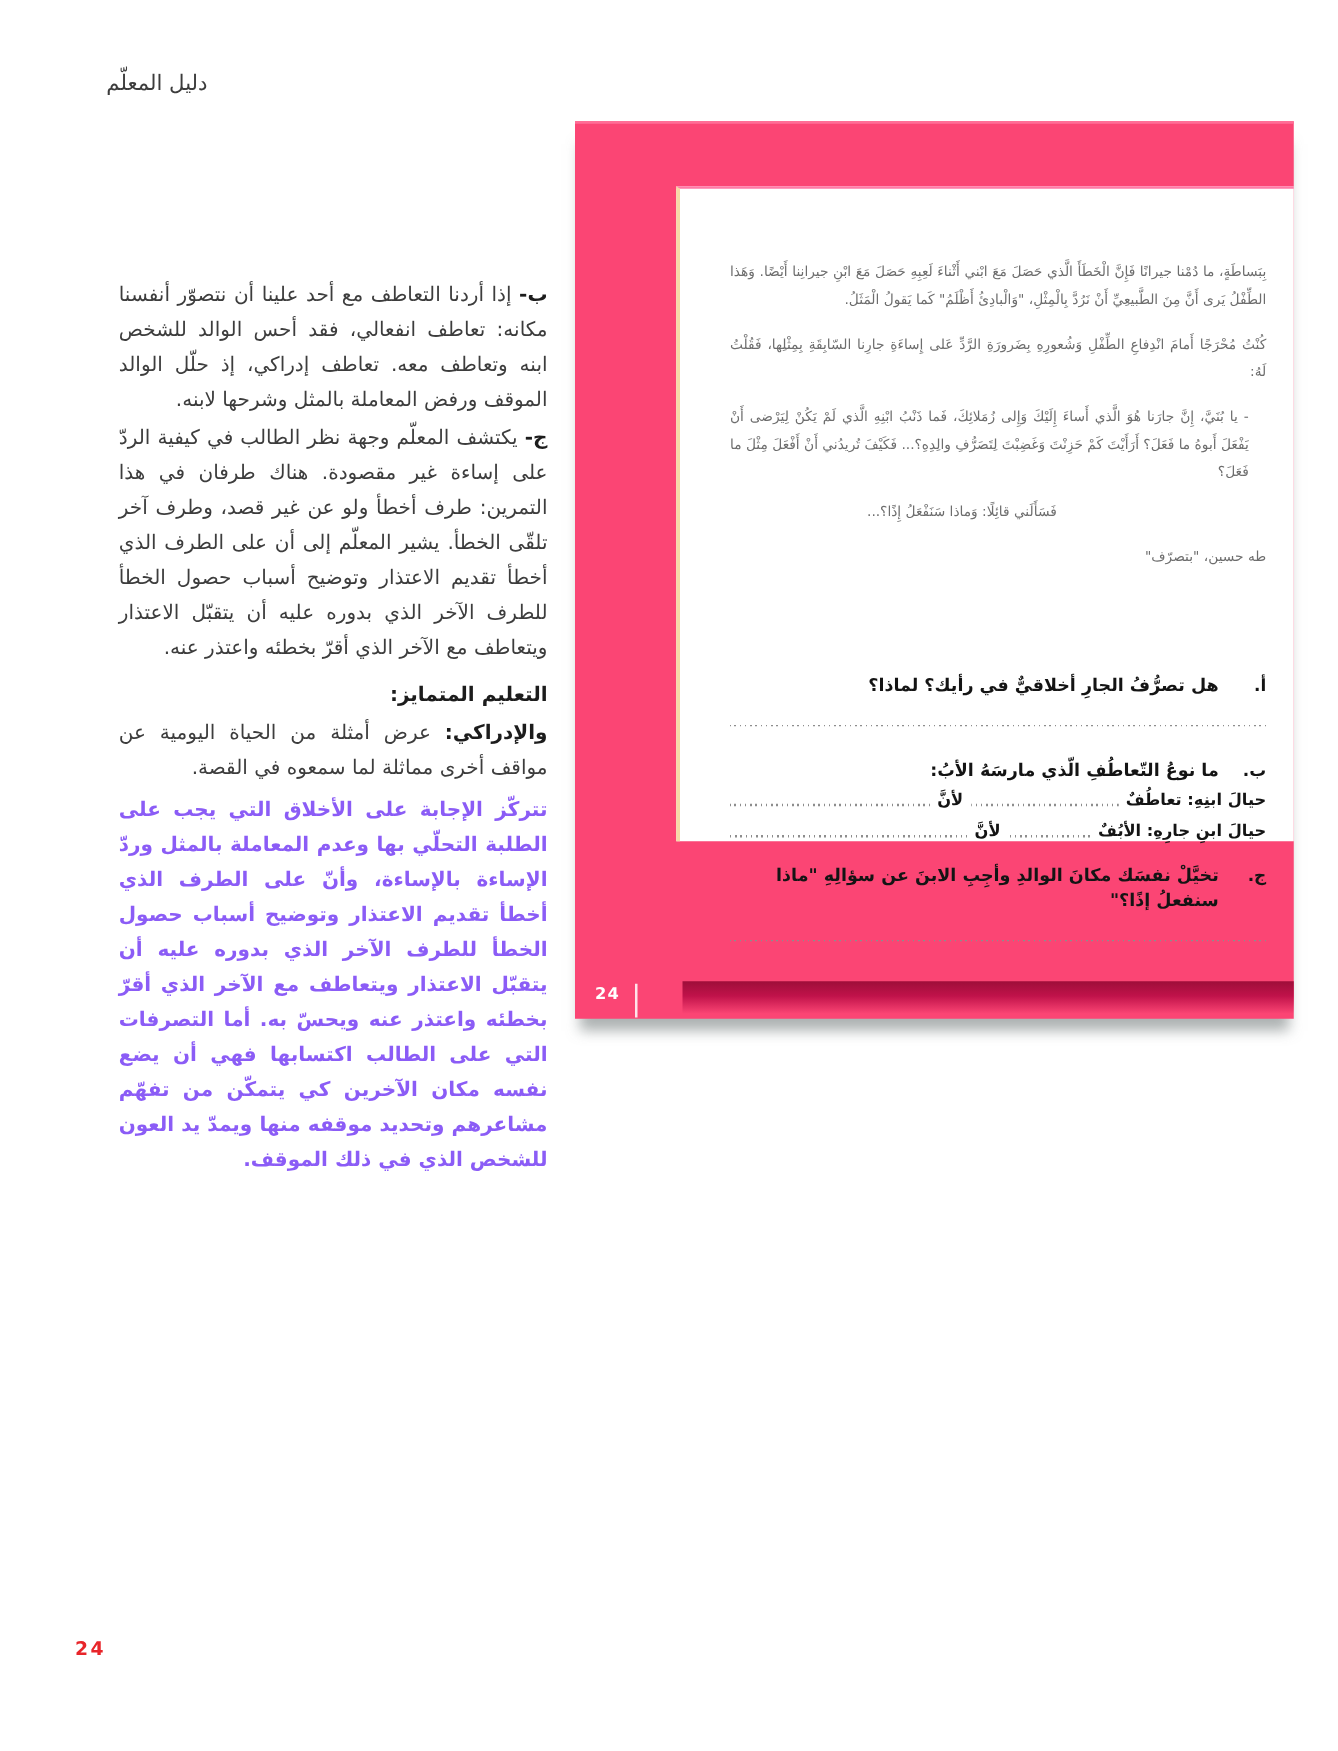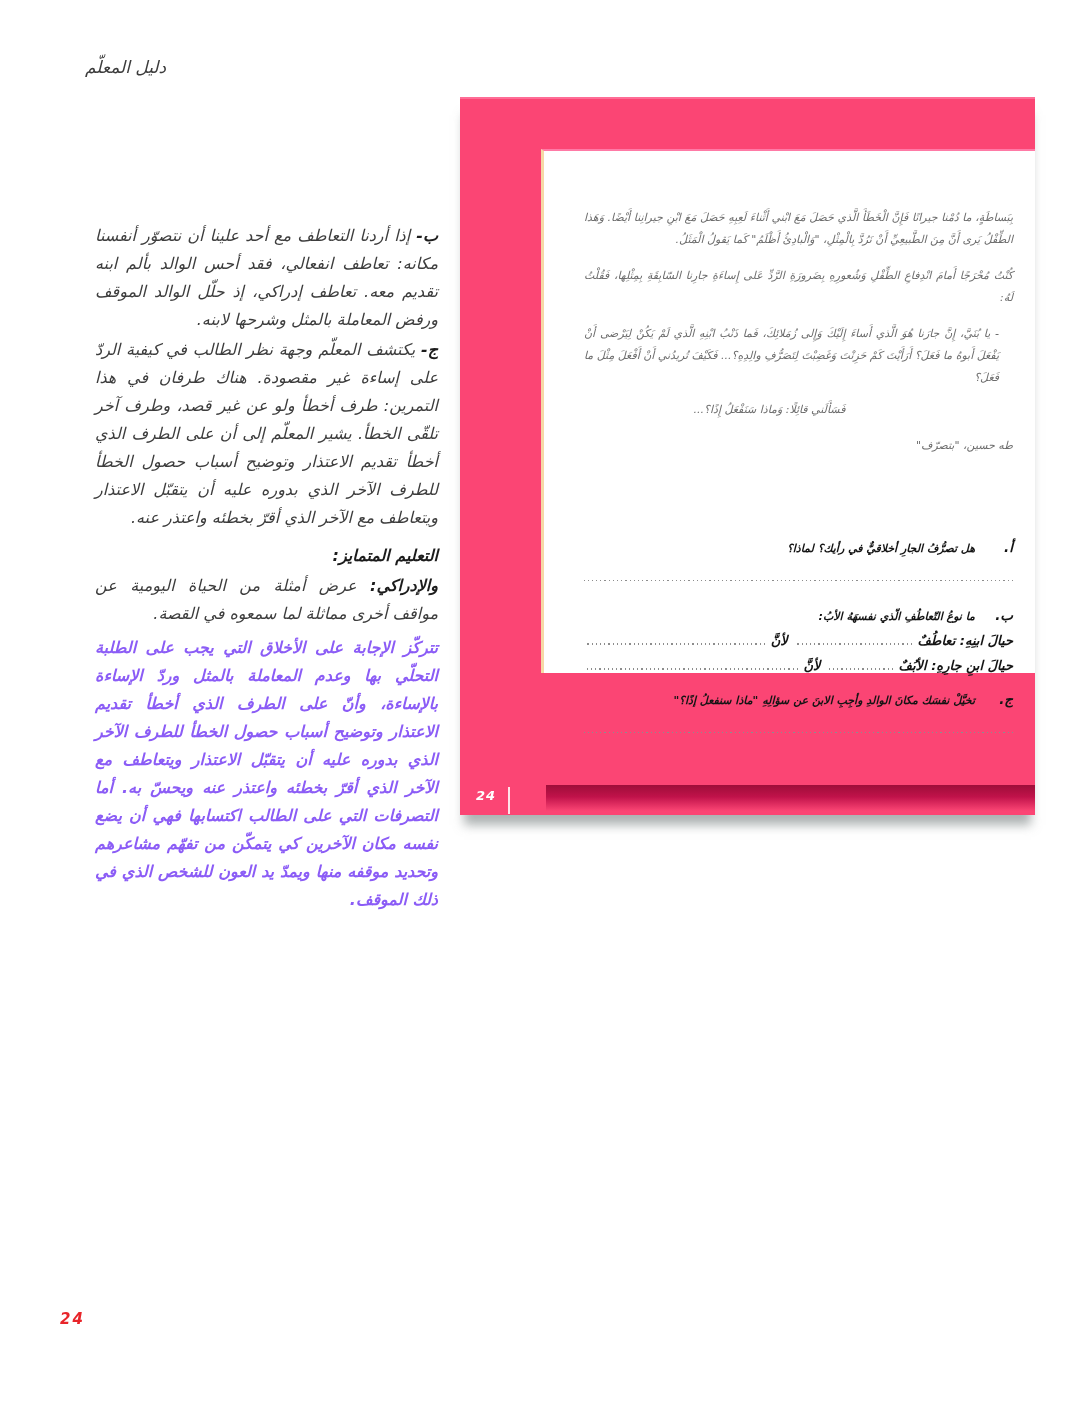--- a/index.html
+++ b/index.html
@@ -1,18 +1,18 @@
 <!DOCTYPE html>
 <html lang="ar"><head>
 <meta charset="utf-8">
 <style>
   html,body{margin:0;padding:0;background:#fff;}
   .sheet{
     position:relative;width:1070px;height:1401px;background:#ffffff;
-    font-family:"DejaVu Sans",sans-serif;overflow:hidden;font-style:italic;
+    font-family:"DejaVu Sans",sans-serif;overflow:hidden;
   }
   
   .doc-header{
     position:absolute;top:57px;left:85px;direction:rtl;
     font-size:17px;color:#3c3c3c;
   }
   .footer-pagenum{
     position:absolute;top:1310px;left:60px;
     font-size:15px;font-weight:bold;color:#e8252a;letter-spacing:2px;
   }
@@ -60,21 +60,21 @@
   .story .dialog{padding-right:14px;margin-bottom:10px;}
   .story .indent{padding-right:58px;text-align:center;}
   .attribution{
     margin:10px 0 0 0;font-size:11px;color:#6d6d6d;
     text-align:left;direction:rtl;
   }
   
   .questions{margin-top:82px;color:#141414;}
   .q-row{display:flex;direction:rtl;align-items:baseline;margin-bottom:6px;}
   .q-marker{flex:0 0 38px;font-size:13.5px;font-weight:bold;}
-  .q-text{font-size:11px;font-weight:bold;line-height:20px;}
+  .q-text{font-size:14px;font-weight:bold;line-height:20px;}
   .dotted-line{
     height:2px;margin:20px 0 26px 0;
     background-image:repeating-linear-gradient(to left,#8d8d8d 0 1.2px,transparent 1.2px 4.2px);
     background-size:100% 1.4px;background-repeat:no-repeat;background-position:bottom;
   }
   .fill-row{
     display:flex;direction:rtl;align-items:baseline;gap:6px;margin-bottom:10px;
   }
   .fill-label{font-size:13px;font-weight:bold;white-space:nowrap;}
   .dots{
@@ -86,21 +86,21 @@
   .dots.grow{flex:1;}
 </style>
 </head>
 <body>
 
 <div class="sheet">
 
   <div class="doc-header">دليل المعلّم</div>
 
   <div class="teacher-col">
-    <p><span class="bold">ب-</span><span> إذا أردنا التعاطف مع أحد علينا أن نتصوّر أنفسنا مكانه: تعاطف انفعالي، فقد أحس الوالد بألم ابنه تقديم معه. تعاطف إدراكي، إذ حلّل الوالد الموقف ورفض المعاملة بالمثل وشرحها لابنه.</span></p>
+    <p><span class="bold">ب-</span><span> إذا أردنا التعاطف مع أحد علينا أن نتصوّر أنفسنا مكانه: تعاطف انفعالي، فقد أحس الوالد للشخص ابنه وتعاطف معه. تعاطف إدراكي، إذ حلّل الوالد الموقف ورفض المعاملة بالمثل وشرحها لابنه.</span></p>
     <p><span class="bold">ج-</span><span> يكتشف المعلّم وجهة نظر الطالب في كيفية الردّ على إساءة غير مقصودة. هناك طرفان في هذا التمرين: طرف أخطأ ولو عن غير قصد، وطرف آخر تلقّى الخطأ. يشير المعلّم إلى أن على الطرف الذي أخطأ تقديم الاعتذار وتوضيح أسباب حصول الخطأ للطرف الآخر الذي بدوره عليه أن يتقبّل الاعتذار ويتعاطف مع الآخر الذي أقرّ بخطئه واعتذر عنه.</span></p>
     <p class="tc-heading">التعليم المتمايز:</p>
     <p><span class="bold">والإدراكي:</span><span> عرض أمثلة من الحياة اليومية عن مواقف أخرى مماثلة لما سمعوه في القصة.</span></p>
     <p class="tc-emphasis">تتركّز الإجابة على الأخلاق التي يجب على الطلبة التحلّي بها وعدم المعاملة بالمثل وردّ الإساءة بالإساءة، وأنّ على الطرف الذي أخطأ تقديم الاعتذار وتوضيح أسباب حصول الخطأ للطرف الآخر الذي بدوره عليه أن يتقبّل الاعتذار ويتعاطف مع الآخر الذي أقرّ بخطئه واعتذر عنه ويحسّ به. أما التصرفات التي على الطالب اكتسابها فهي أن يضع نفسه مكان الآخرين كي يتمكّن من تفهّم مشاعرهم وتحديد موقفه منها ويمدّ يد العون للشخص الذي في ذلك الموقف.</p>
   </div>
 
   <div class="pink-card">
 
     <div class="card-pagenum-wrap">
       <span class="card-pagenum">24</span>
@@ -122,21 +122,21 @@
       <div class="questions">
 
         <div class="q-row">
           <span class="q-marker">أ.</span>
           <span class="q-text">هل تصرُّفُ الجارِ أخلاقيٌّ في رأيك؟ لماذا؟</span>
         </div>
         <div class="dotted-line"></div>
 
         <div class="q-row">
           <span class="q-marker">ب.</span>
-          <span class="q-text">ما نوعُ التّعاطُفِ الّذي نفسهَهُ الأبُ:</span>
+          <span class="q-text">ما نوعُ التّعاطُفِ الّذي مارسَهُ الأبُ:</span>
         </div>
         <div class="fill-row">
           <span class="fill-label">حيالَ ابنِهِ: تعاطُفٌ</span>
           <span class="dots short"></span>
           <span class="fill-label">لأنَّ</span>
           <span class="dots grow"></span>
         </div>
         <div class="fill-row">
           <span class="fill-label">حيالَ ابنِ جارِهِ: الأبُفٌ</span>
           <span class="dots short2"></span>

